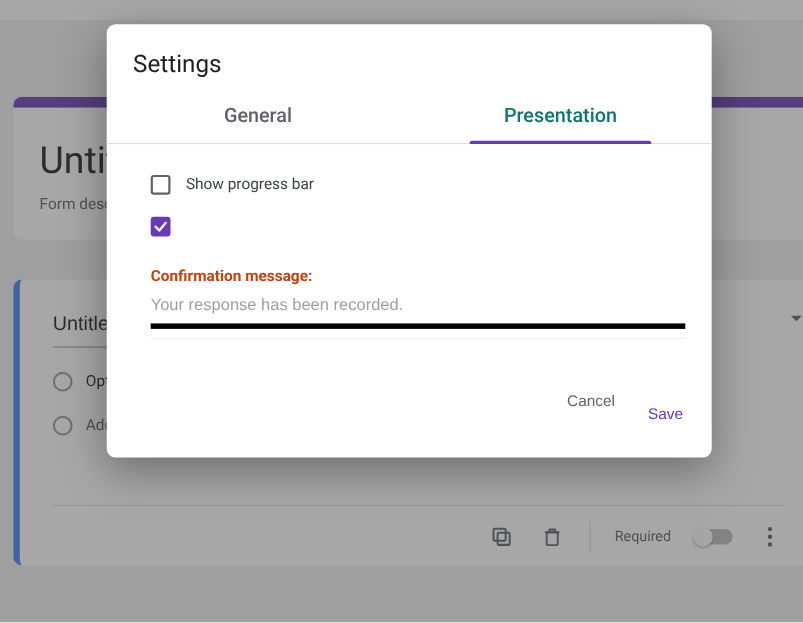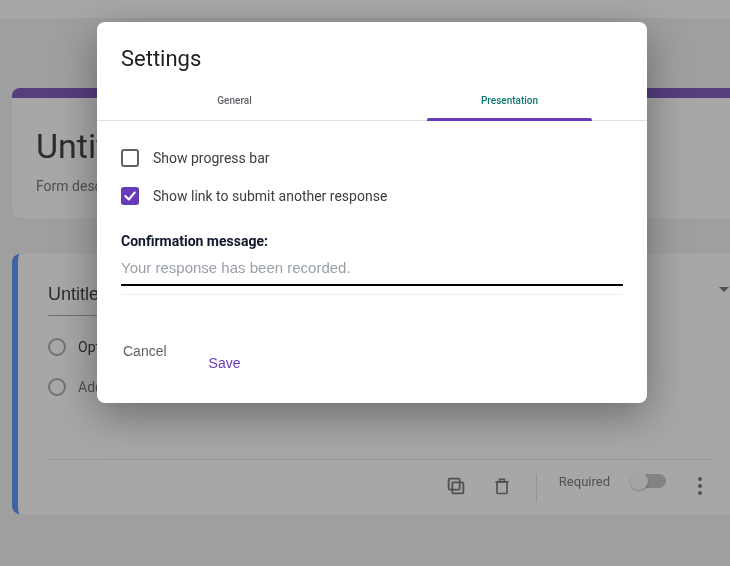--- a/index.html
+++ b/index.html
@@ -33,21 +33,21 @@
     font-size:18px; color:#202124; border:none;
     border-bottom:1px solid #9aa0a6; padding:6px 0 10px 0;
     width:380px; background:transparent;
   }
   .opt-row { display:flex; align-items:center; gap:12px; margin-top:22px; }
   .radio-circle { width:18px; height:18px; border:2px solid #9aa0a6; border-radius:50%; flex:0 0 auto;}
   .opt-label { font-size:14px; color:#5f6368; }
   .opt-label.strong { color:#202124; }
   .q-footer {
     position:absolute; left:30px; right:18px; bottom:12px;
-    display:flex; justify-content:flex-end;
+    display:flex; align-items:center; justify-content:flex-end;
     gap:22px; padding-top:14px; border-top:1px solid #e0e0e0;
   }
   .q-footer .sep { width:1px; height:28px; background:#dadce0; }
   .required-label { font-size:13px; color:#5f6368; }
   .toggle {
     width:34px; height:14px; background:#bdbdbd; border-radius:8px; position:relative;
   }
   .toggle::after{
     content:""; position:absolute; width:18px; height:18px; background:#fafafa;
     border-radius:50%; top:-2px; left:-2px; box-shadow:0 1px 2px rgba(0,0,0,.3);
@@ -62,45 +62,45 @@
   .dialog {
     position:absolute; left:97px; top:22px; width:550px;
     background:#fff; border-radius:8px;
     box-shadow:0 12px 40px rgba(0,0,0,.35);
     padding-bottom:8px;
   }
   .dlg-title { font-size:22px; color:#202124; padding:24px 24px 8px 24px; font-weight:400;}
   .tabs { display:flex; border-bottom:1px solid #e0e0e0; }
   .tab {
     flex:1; text-align:center; padding:16px 0 14px 0;
-    font-size:10px; color:#5f6368; cursor:pointer; position:relative;
+    font-size:18px; color:#5f6368; cursor:pointer; position:relative;
     font-weight:500;
   }
   .tab.active { color:#0f766e; }
   .tab.active::after{
     content:""; position:absolute; left:20%; right:20%; bottom:-1px;
     height:3px; background:#673ab7; border-radius:2px 2px 0 0;
   }
-  .dlg-body { padding:18px 24px 4px 24px; }
+  .dlg-body { padding:18px 24px 4px 24px;margin-left:16px; }
   .chk-row { display:flex; align-items:center; gap:14px; padding:10px 0; }
   .chkbox {
     width:18px; height:18px; border:2px solid #5f6368; border-radius:3px;
     display:flex; align-items:center; justify-content:center; flex:0 0 auto;
   }
   .chkbox.checked { background:#673ab7; border-color:#673ab7; }
   .chk-label { font-size:14px; color:#3c4043; }
-  .section-label { font-size:14px; color:#0f172a; font-weight:700; margin-top:18px; }
+  .section-label { font-size:14px; color:#c2410c; font-weight:700; margin-top:18px; }
   .conf-input {
-    width:100%; border:none; border-bottom:2px solid #000000;
+    width:100%; border:none; border-bottom:5px solid #000000;
     font-size:15px; padding:10px 0 8px 0; color:#202124; outline:none;
     background:transparent;
   }
   .conf-input::placeholder { color:#9aa0a6; }
   .conf-underline { height:1px; background:#eceff1; margin-top:8px; }
-  .dlg-actions { display:flex; justify-content:flex-start; gap:34px; padding:26px 22px 18px 22px; }
+  .dlg-actions { display:flex; justify-content:flex-end; gap:22px; padding:26px 22px 18px 22px; }
   .btn-text { font-size:14px; font-weight:500; cursor:pointer; background:none; border:none; padding:6px 4px;}
   .btn-cancel { color:#5f6368; }
   .btn-save { color:#673ab7;margin-top:24px; }
   svg { display:block; }
 </style>
 </head>
 <body>
 
 <div class="bg-topbar"></div>
 
@@ -167,21 +167,20 @@
     <label class="chk-row">
       <span class="chkbox"></span>
       <span class="chk-label">Show progress bar</span>
     </label>
     <label class="chk-row">
       <span class="chkbox checked">
         <svg width="14" height="14" viewBox="0 0 24 24" fill="none" stroke="#fff" stroke-width="3.5" stroke-linecap="round" stroke-linejoin="round">
             <polyline points="4 12 10 18 20 6"></polyline>
           </svg>
       </span>
-      <span class="chk-label">Show link to submit another response</span>
     </label>
 
     <div class="section-label">Confirmation message:</div>
     <input class="conf-input" placeholder="Your response has been recorded." style="">
     <div class="conf-underline"></div>
   </div>
 
   <div class="dlg-actions">
     <button class="btn-text btn-cancel">Cancel</button>
     <button class="btn-text btn-save">Save</button>

